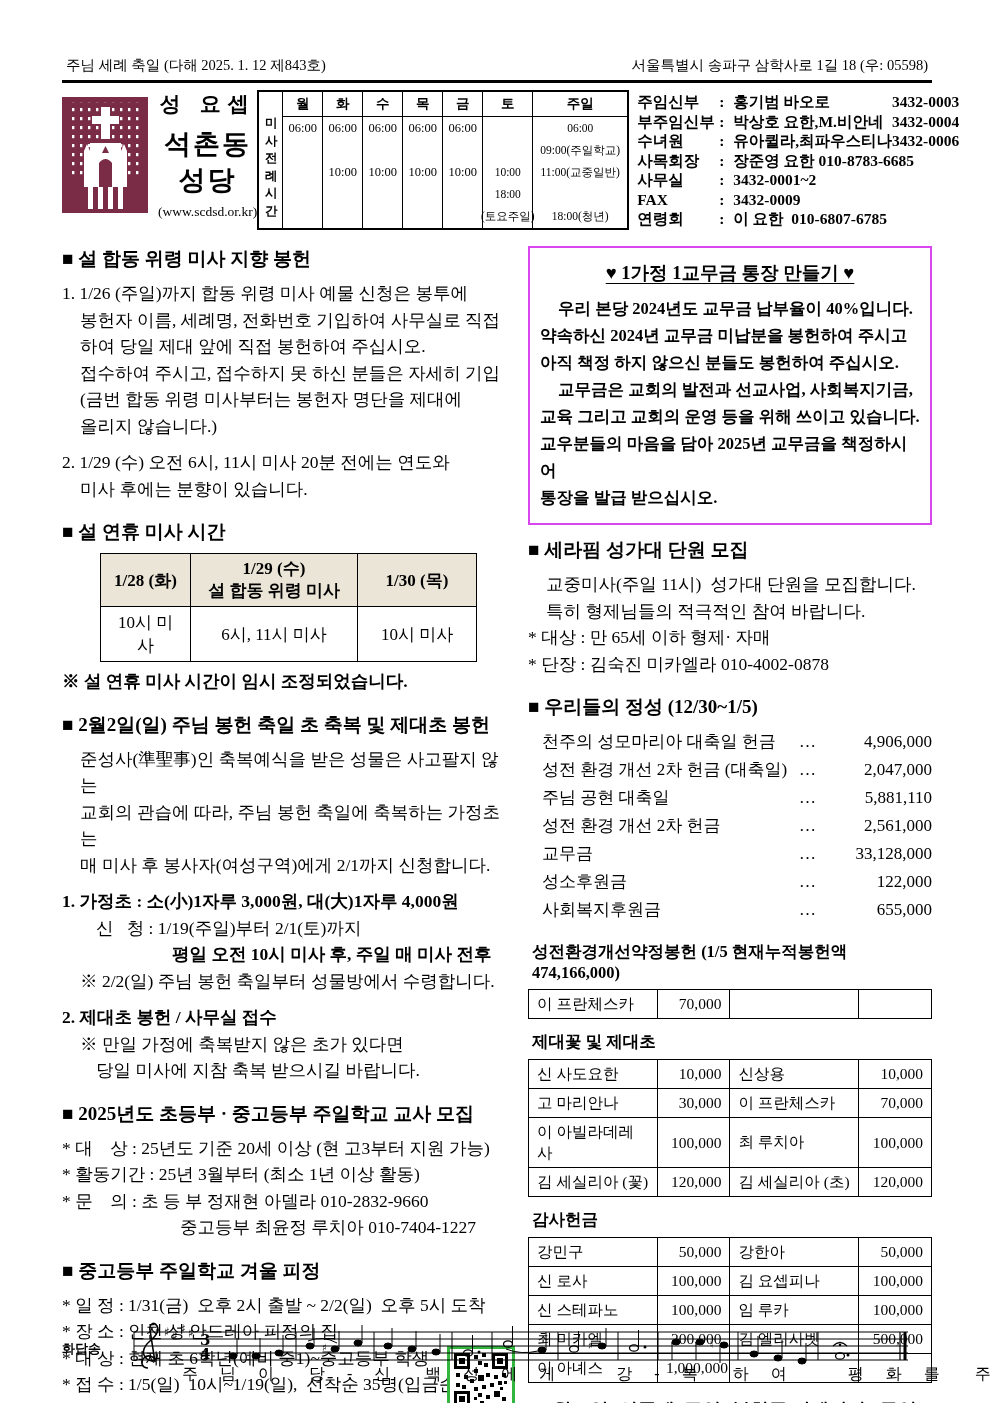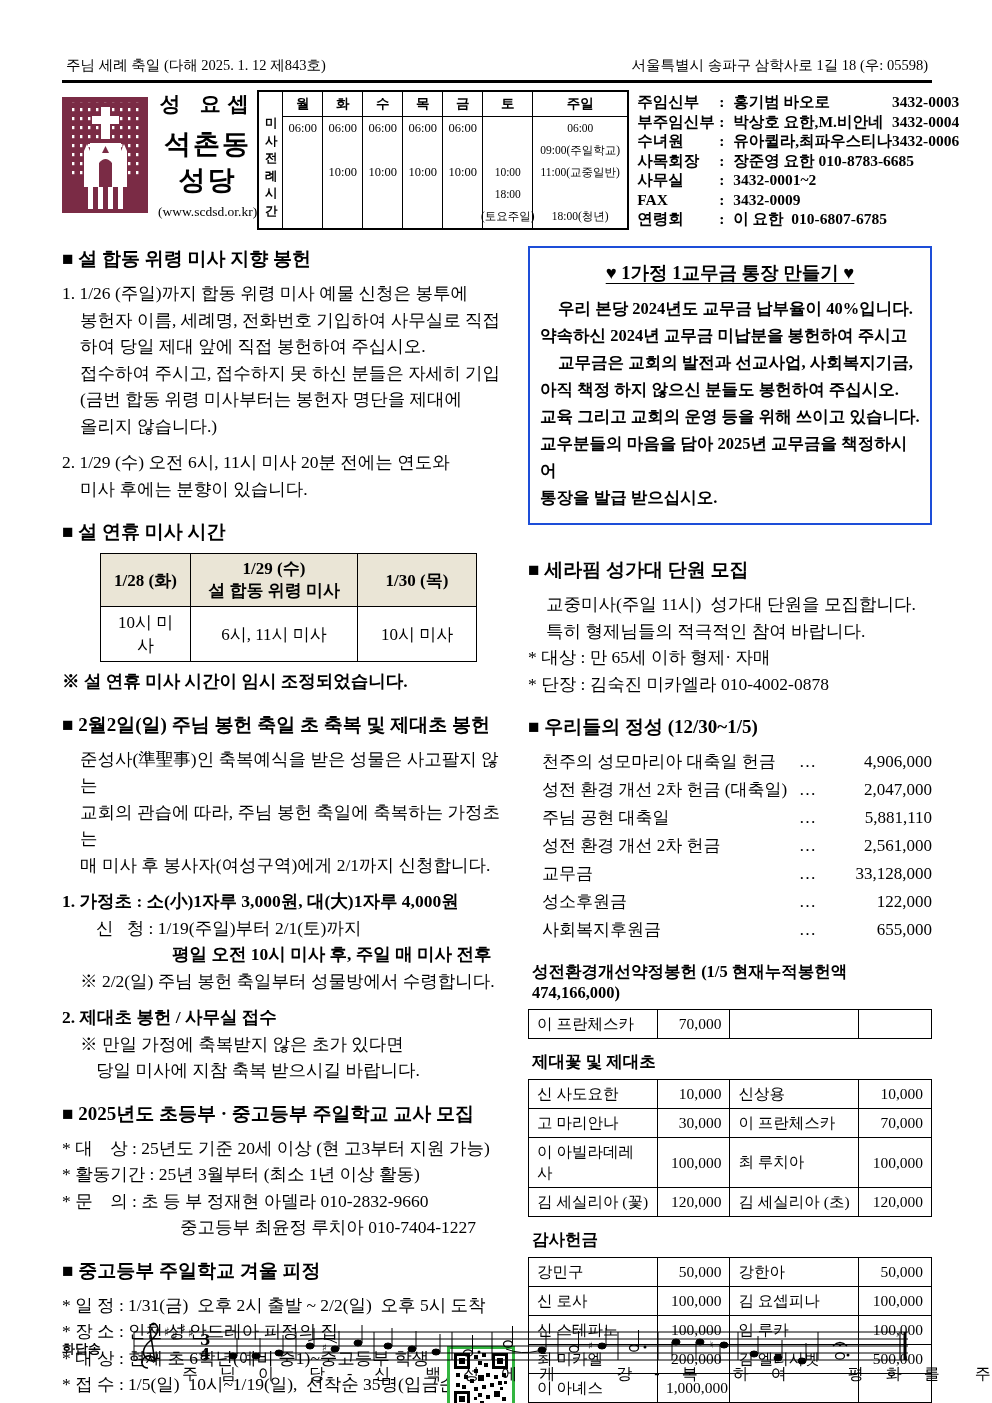--- a/index.html
+++ b/index.html
@@ -60,21 +60,21 @@
   .holiday-table td.w1 { width:90px; } .holiday-table td.w2 { width:167px; } .holiday-table td.w3 { width:119px; }
   .h2line { line-height:22px; }
 
   
   .retreat-body { position:relative; }
   .qr-wrap { position:absolute; right:-6px; top:88px; width:78px; text-align:center; }
   .qr-frame { border:3px solid #33b540; background:#fff; padding:2px; display:inline-block; }
   .qr-caption { font-size:7.5px; margin-top:2px; color:#222; }
 
   
-  .pledge-box { border:2px solid #1d4ed8; padding:8px 10px 12px; margin-bottom:32px; }
+  .pledge-box { border:2px solid #d946ef; padding:8px 10px 12px; margin-bottom:12px; }
   .pledge-title { text-align:center; font-size:18.5px; font-weight:bold; text-decoration:underline; text-underline-offset:4px; margin:4px 0 10px; }
   .pledge-box .ln { font-weight:bold; font-size:16.5px; line-height:27px; }
 
   .off-row { display:flex; align-items:baseline; font-size:17px; line-height:28px; padding-left:14px; }
   .off-label { }
   .off-dots { flex:1; text-align:right; padding-right:10px; }
   .off-amt { width:106px; text-align:right; }
 
   .sub-head { font-size:16.5px; font-weight:bold; margin:12px 0 6px 4px; white-space:pre-wrap; }
   table.grid4 { border-collapse:collapse; width:100%; table-layout:fixed; }
@@ -329,22 +329,22 @@
         </div>
       </div>
     </div>
 
     <div class="col-right">
 
       <div class="pledge-box">
         <div class="pledge-title">♥   1가정 1교무금 통장 만들기   ♥</div>
         <div class="ln ind1">우리 본당 2024년도 교무금 납부율이 40%입니다.</div>
         <div class="ln">약속하신 2024년 교무금 미납분을 봉헌하여 주시고</div>
+        <div class="ln">아직 책정 하지 않으신 분들도 봉헌하여 주십시오.</div>
         <div class="ln ind1">교무금은 교회의 발전과 선교사업, 사회복지기금,</div>
-        <div class="ln">아직 책정 하지 않으신 분들도 봉헌하여 주십시오.</div>
         <div class="ln">교육 그리고 교회의 운영 등을 위해 쓰이고 있습니다.</div>
         <div class="ln">교우분들의 마음을 담아 2025년 교무금을 책정하시어</div>
         <div class="ln">통장을 발급 받으십시오.</div>
       </div>
 
       <div class="sec">
         <div class="sec-title">■ 세라핌 성가대 단원 모집</div>
         <div class="ln ind1">교중미사(주일 11시)  성가대 단원을 모집합니다.</div>
         <div class="ln ind1">특히 형제님들의 적극적인 참여 바랍니다.</div>
         <div class="ln">* 대상 : 만 65세 이하 형제· 자매</div>

